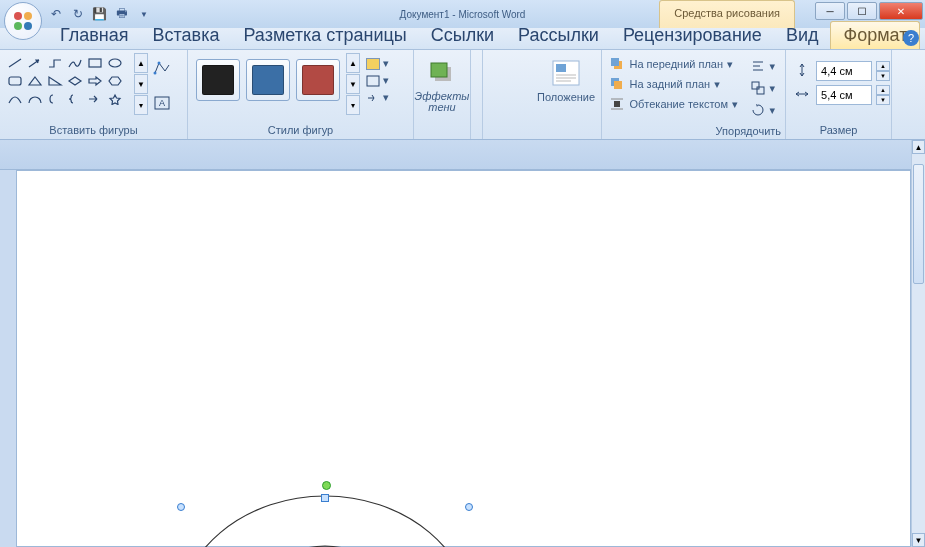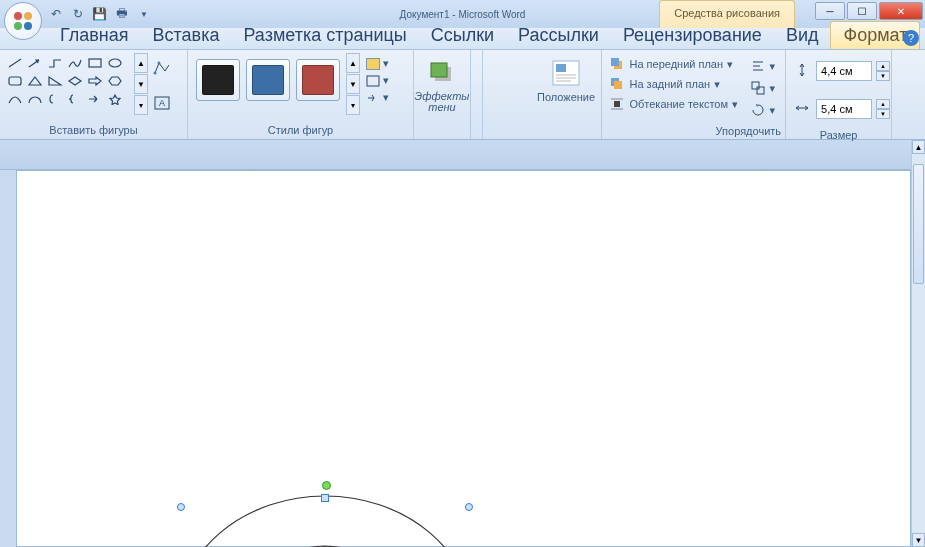--- a/index.html
+++ b/index.html
@@ -351,21 +351,21 @@
                 <path d="M7 2 a5 5 0 1 1 -5 5" fill="none" stroke="#2a466f"></path>
                 <path d="M7 2 l-2 -1 l1 3" fill="#2a466f"></path>
               </svg>
             </span>▾</div>
       </div>
     </div>
     <div class="group-label">Упорядочить</div>
   </div>
 
   <div class="group" style="width:106px;">
-    <div class="group-body" style="flex-direction:column; gap:14px; padding:6px 2px;">
+    <div class="group-body" style="flex-direction:column; gap:0; padding:6px 2px;">
       <div class="size-row">
         <span class="ico"><svg width="16" height="16">
               <line x1="8" y1="2" x2="8" y2="14" stroke="#2a466f"></line>
               <path d="M8 2 l-2 3 m2 -3 l2 3 M8 14 l-2 -3 m2 3 l2 -3" stroke="#2a466f"></path>
             </svg></span>
         <div class="size-input">
             <span>4,4 см</span>
           </div>
         <div class="spinner">
             <div>▲</div>

